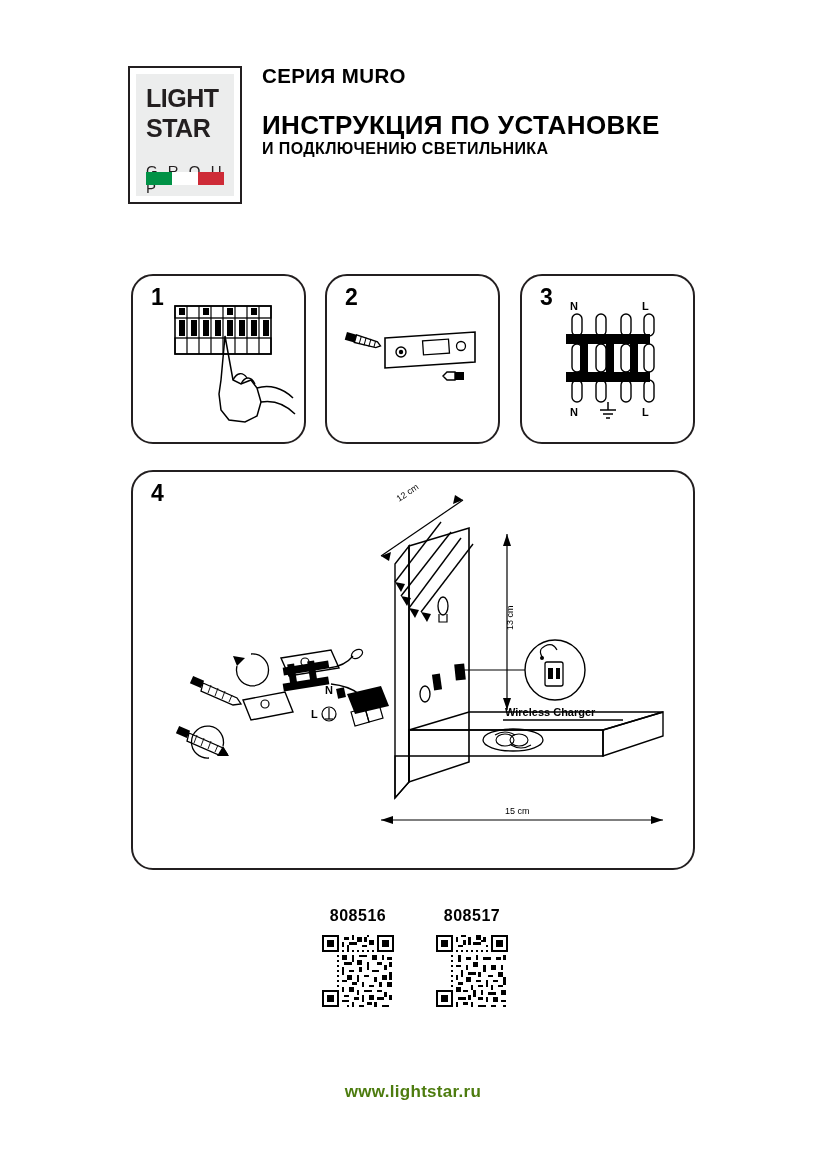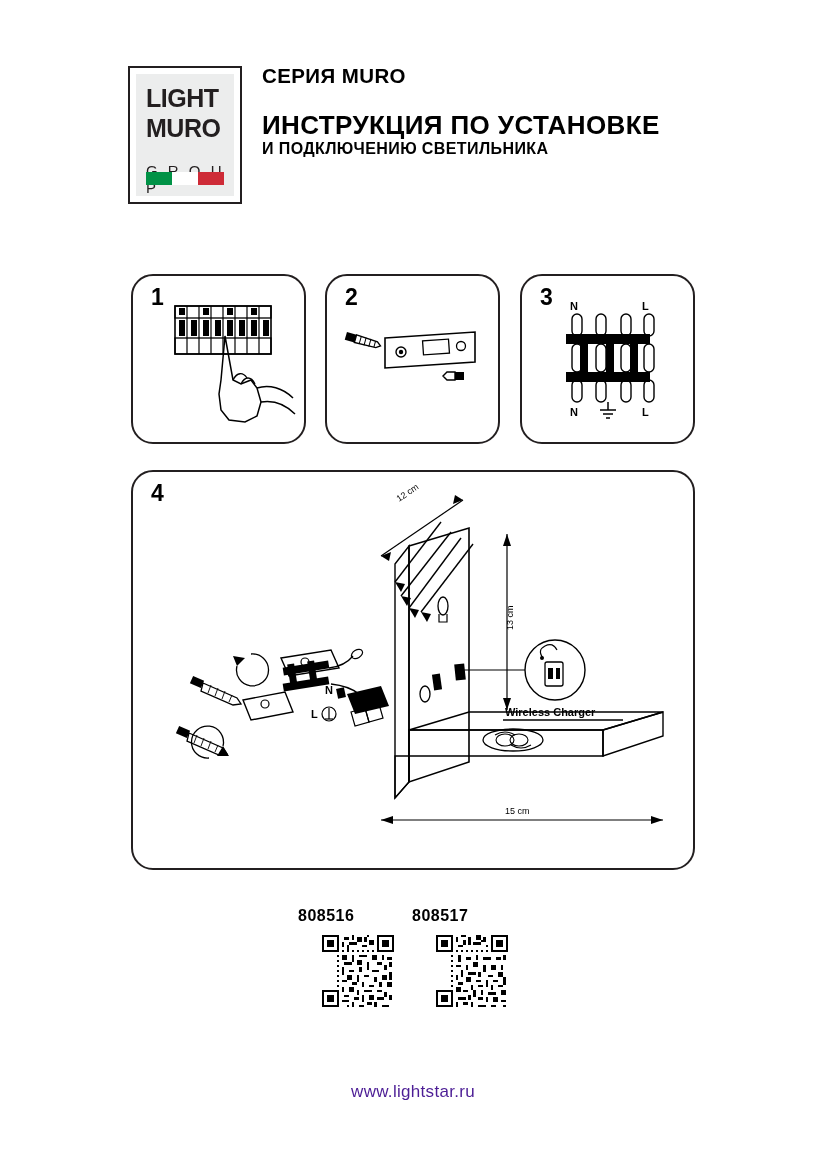--- a/index.html
+++ b/index.html
@@ -136,20 +136,21 @@
   
   #qr-section {
     position: absolute;
     left: 0;
     top: 905px;
     width: 826px;
   }
   .qr-item {
     position: absolute;
     width: 120px;
+    text-align: center;
   }
   #qr-item-1 { left: 298px; top: 0; }
   #qr-item-2 { left: 412px; top: 0; }
   .qr-code-label {
     font-size: 16px;
     font-weight: bold;
     letter-spacing: 0.5px;
     color: #000;
     margin-bottom: 10px;
   }
@@ -161,36 +162,36 @@
   }
 
   
   #footer {
     position: absolute;
     left: 0;
     top: 1080px;
     width: 826px;
     text-align: center;
     font-size: 17px;
-    font-weight: normal;
+    font-weight: bold;
     letter-spacing: 0.3px;
-    color: #4c1d95;
+    color: #4d7c0f;
   }
 </style>
 </head>
 <body>
 
 <div id="page">
 
   <div id="header">
 
     <div id="logo-box">
       <div id="logo-inner">
         <div class="logo-word" id="logo-light">LIGHT</div>
-        <div class="logo-word" id="logo-star">MURO</div>
+        <div class="logo-word" id="logo-star">STAR</div>
         <div id="logo-group">G R O U P</div>
         <div id="logo-flag">
           <div style="background:#009246"></div>
           <div style="background:#ffffff"></div>
           <div style="background:#ce2b37"></div>
         </div>
       </div>
     </div>
 
     <div id="title-block">

